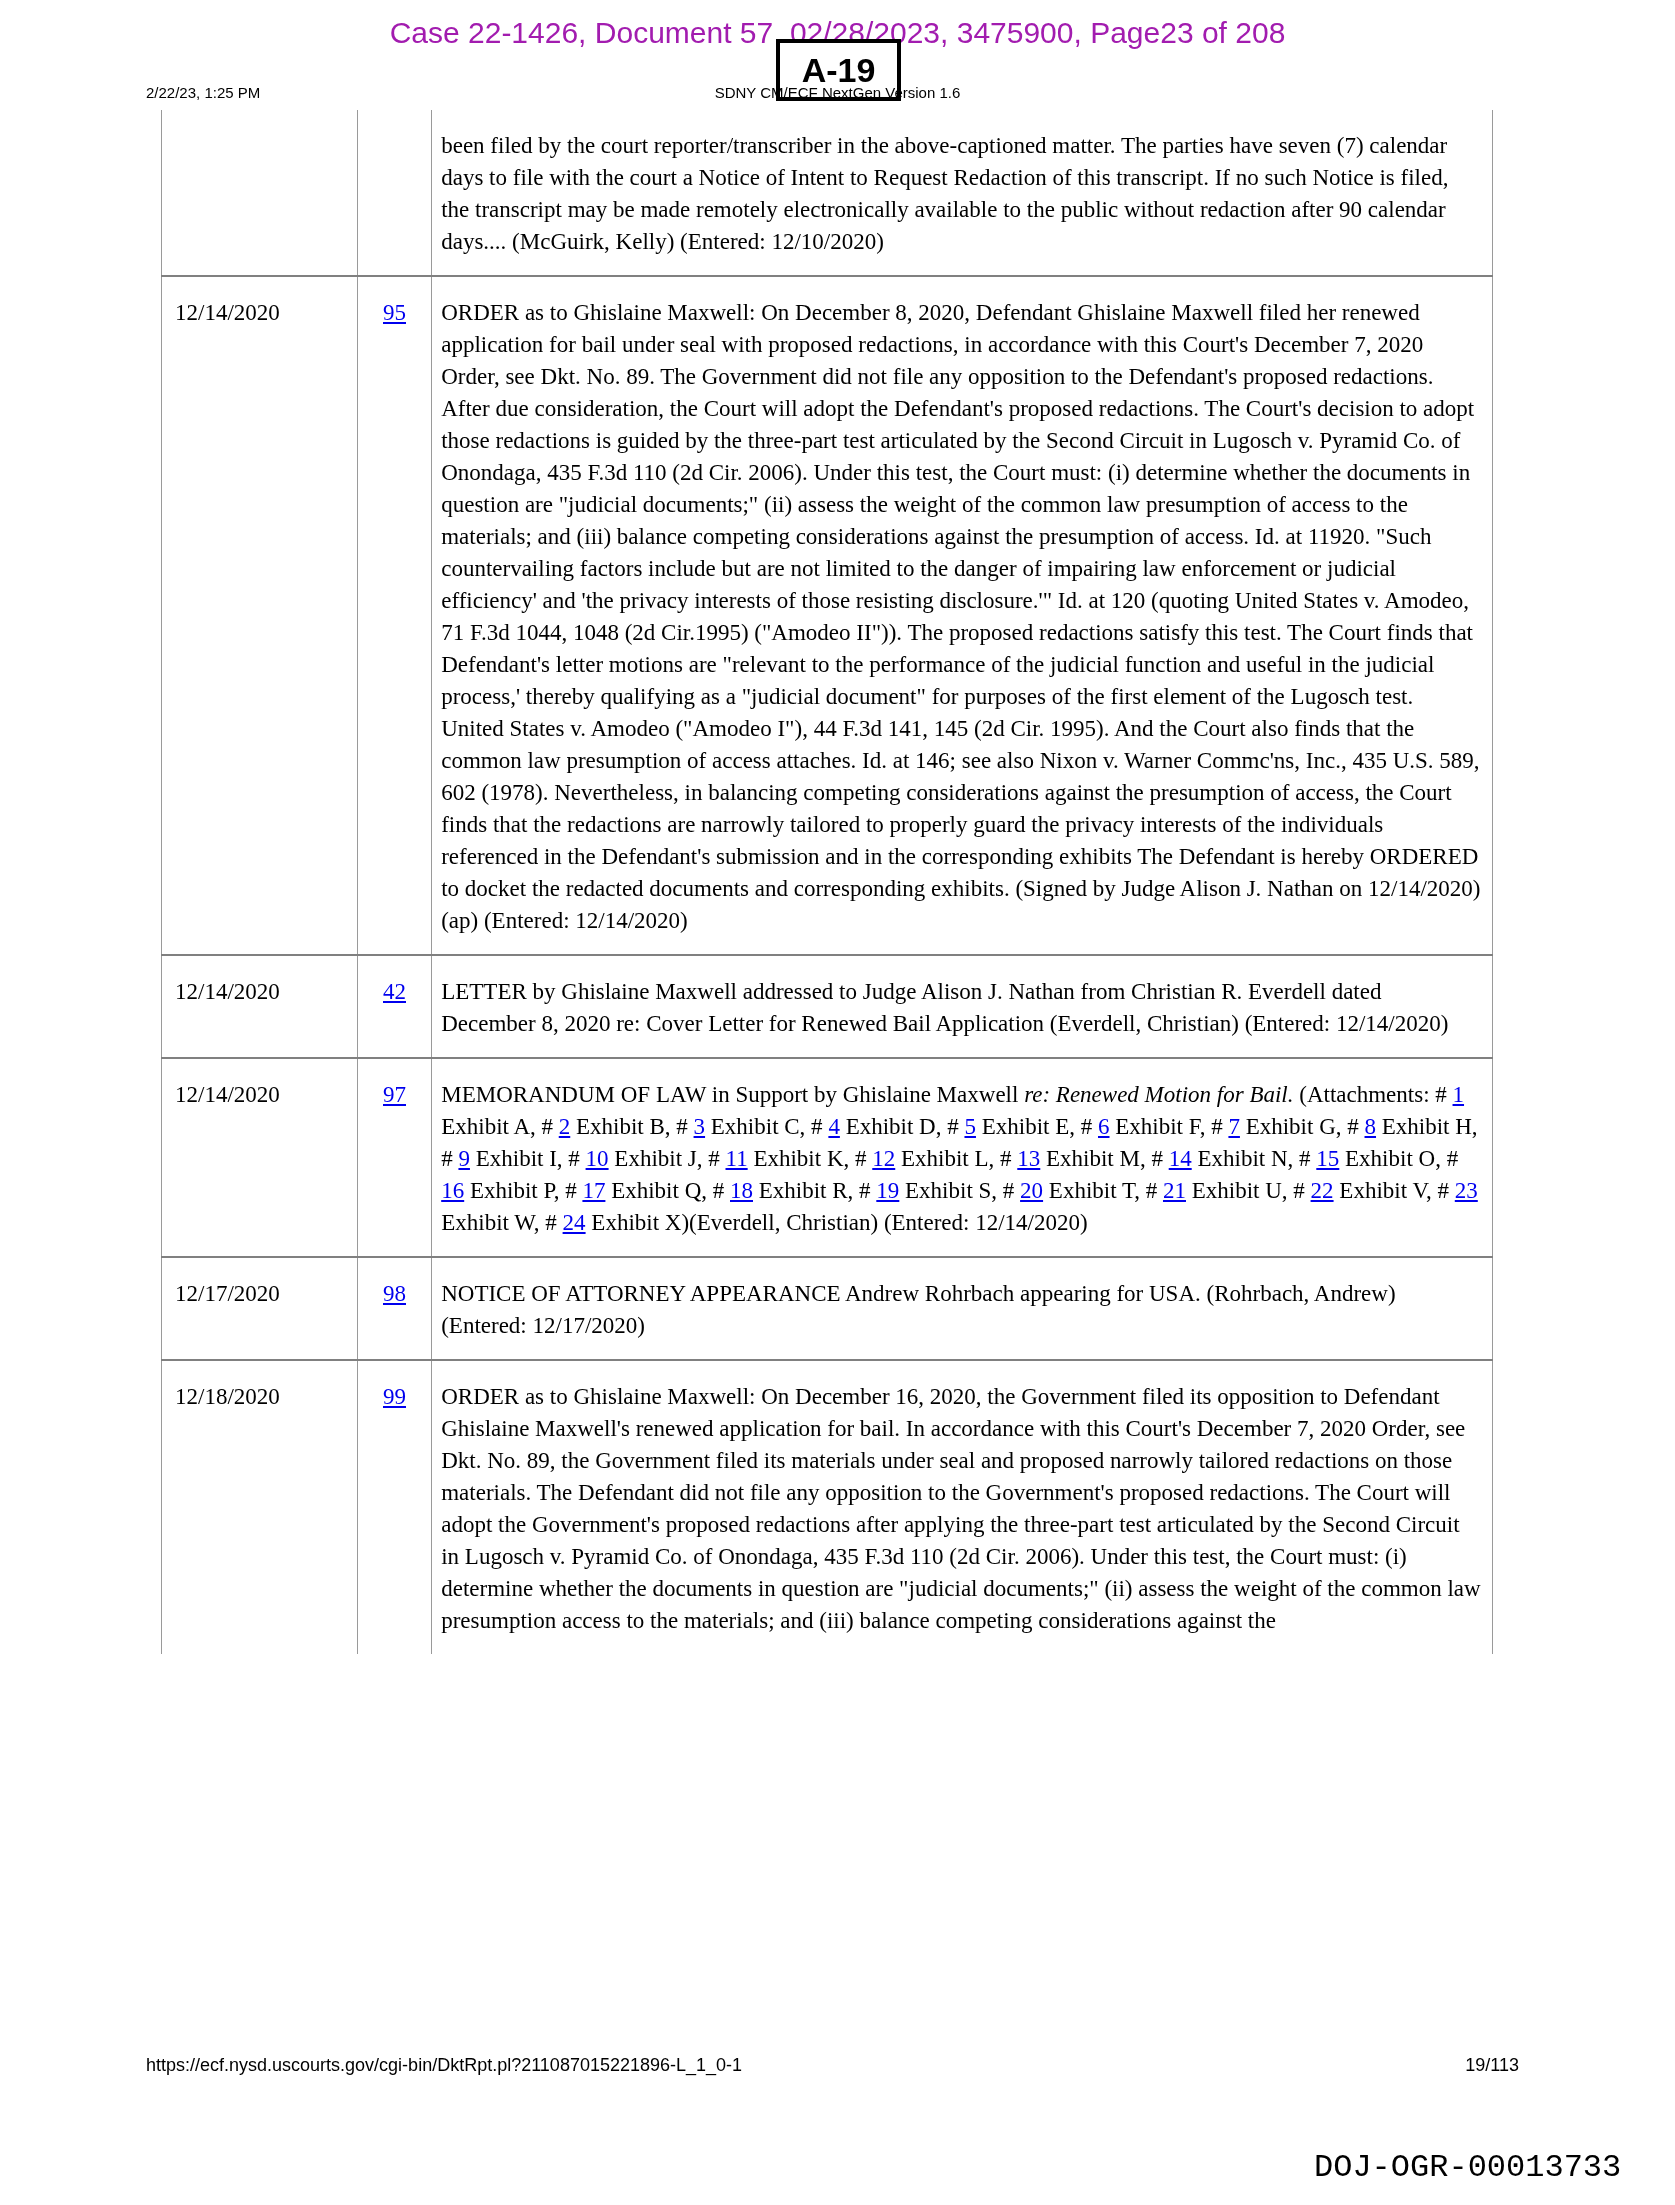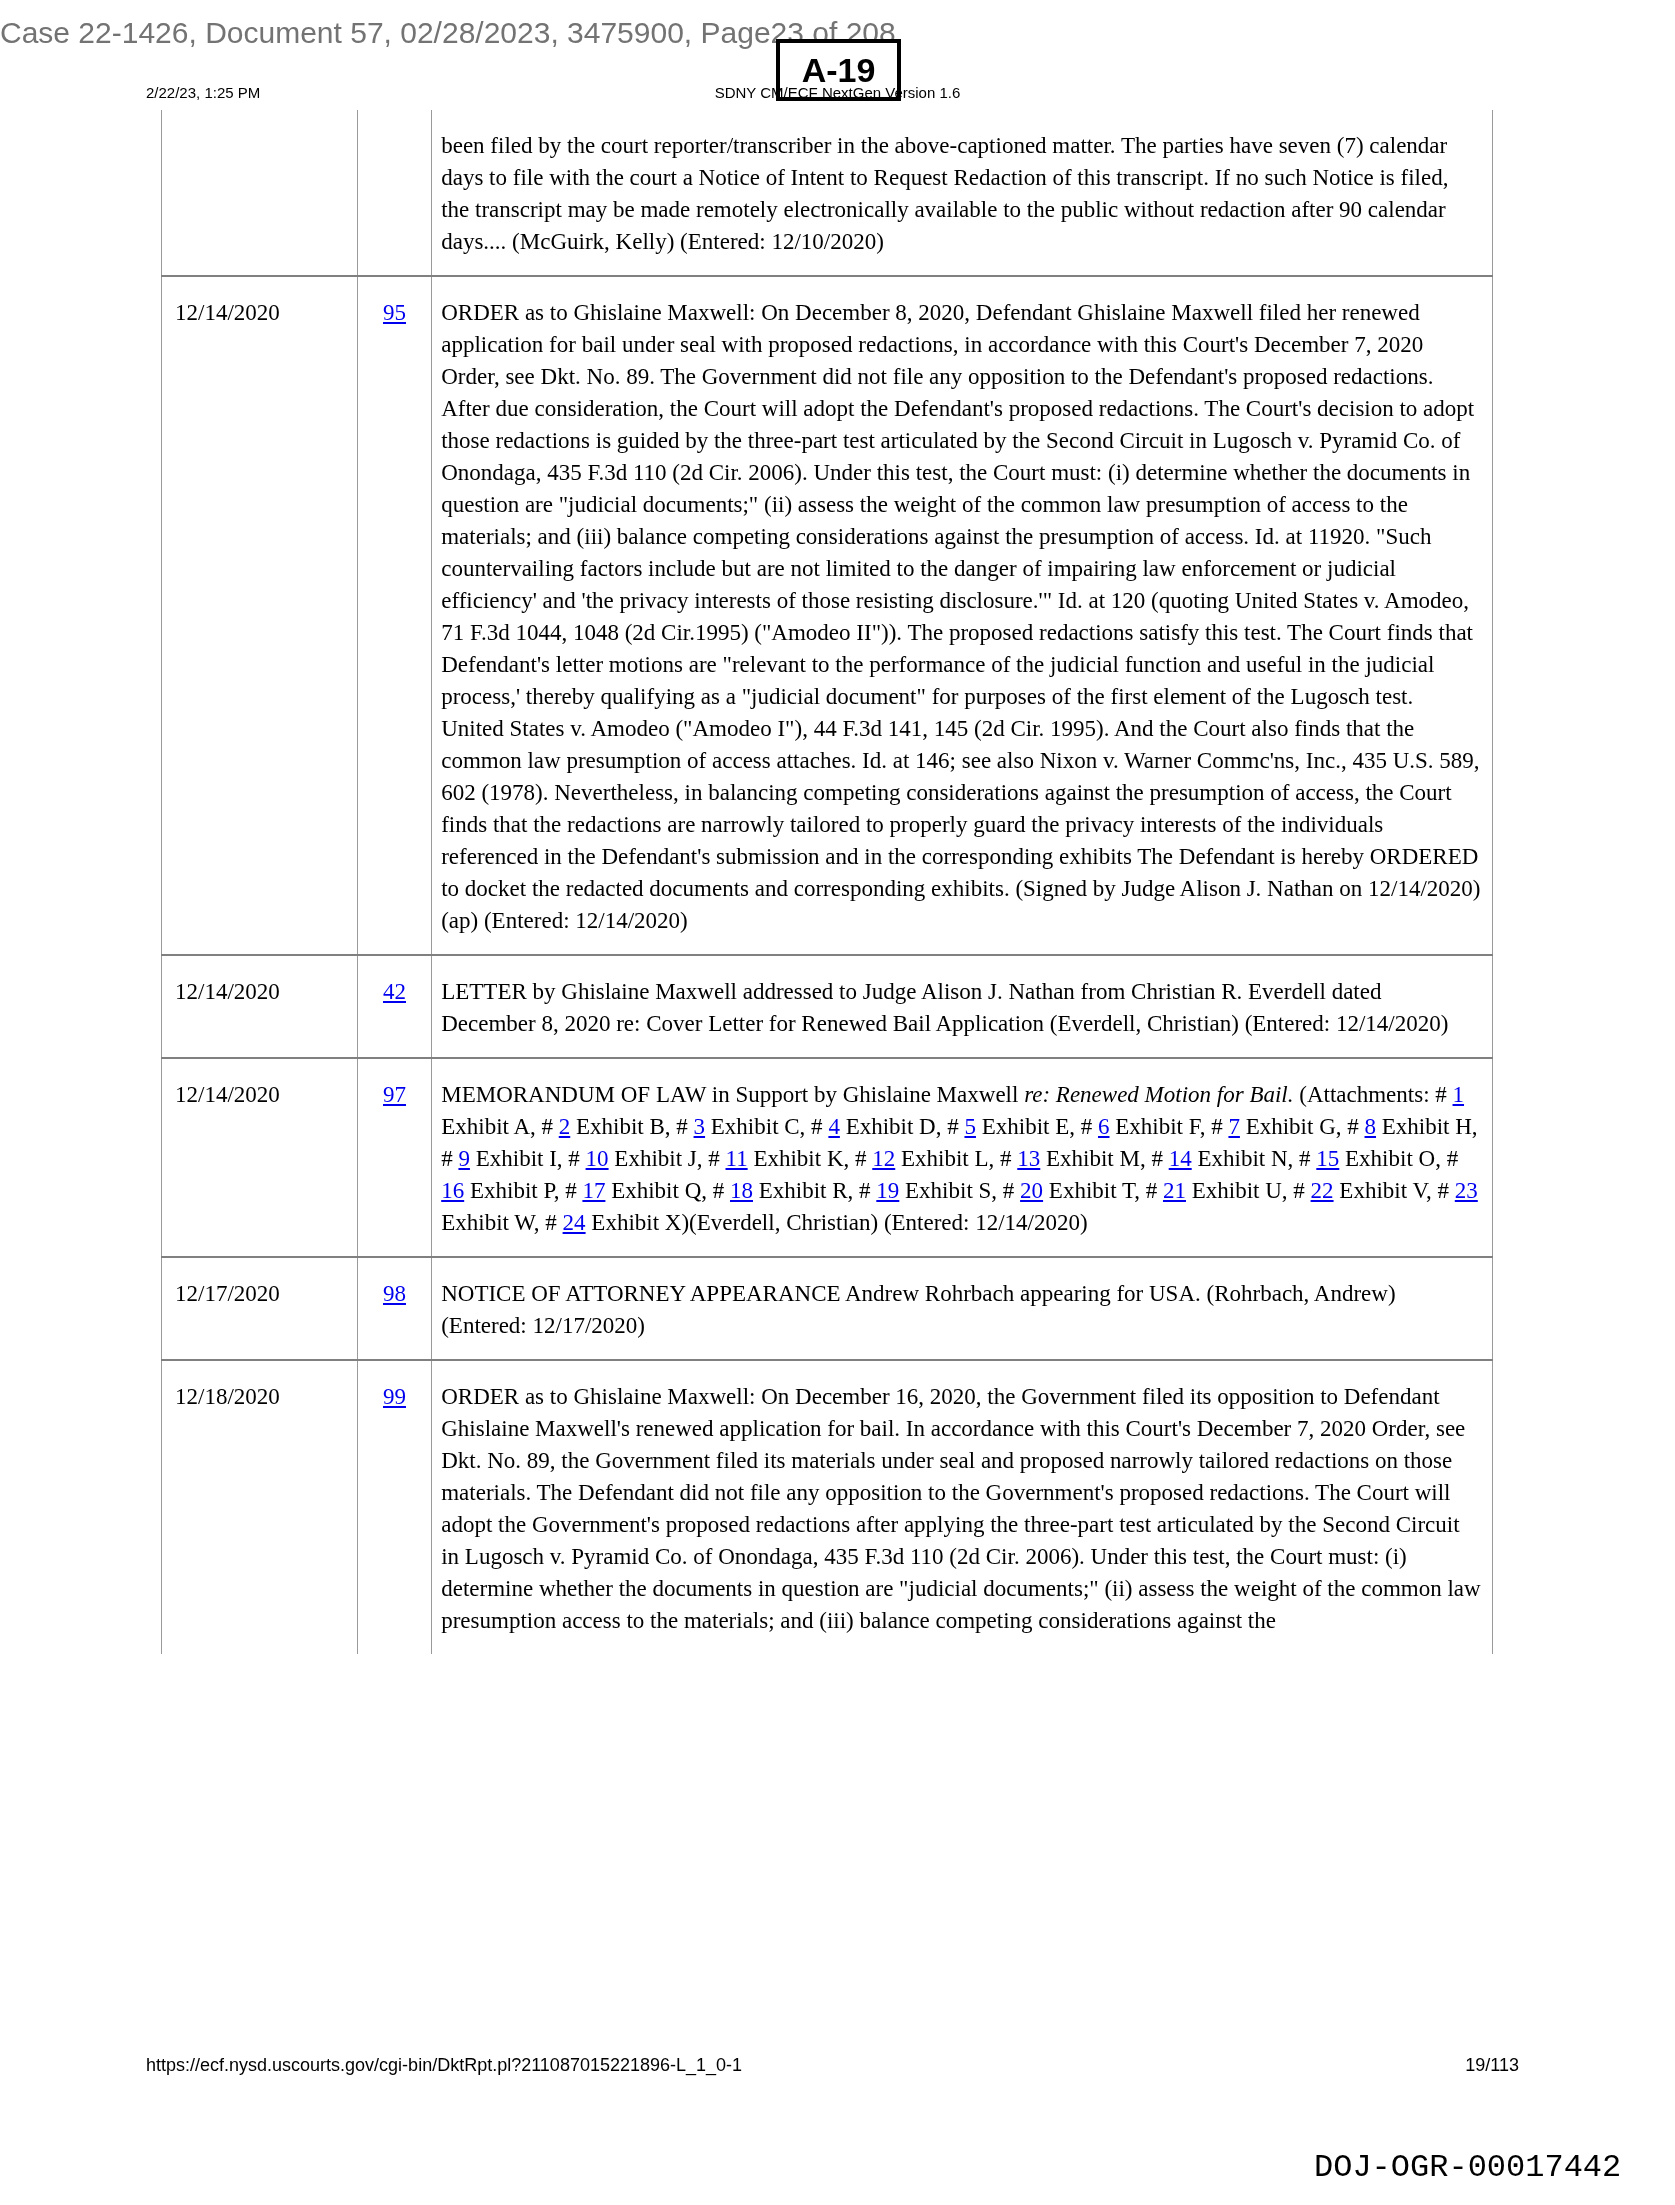--- a/index.html
+++ b/index.html
@@ -11,24 +11,25 @@
     font-family: "Liberation Serif", serif;
     color: #000000;
   }
 
   
   .stamp-header {
     position: absolute;
     top: 16px;
     left: 0;
     width: 100%;
+    text-align: center;
     font-family: "Liberation Sans", sans-serif;
     font-size: 30px;
     letter-spacing: 0px;
-    color: #737373;
+    color: #a21caf;
     white-space: nowrap;
   }
   .exhibit-box {
     position: absolute;
     top: 39px;
     left: 776px;
     width: 117px;
     height: 54px;
     border: 4.6px solid #000000;
     background: #ffffff;
@@ -157,14 +158,14 @@
         </tr>
       </tbody>
   </table>
 </div>
 
 <div class="footer-row">
   <span class="footer-url">https://ecf.nysd.uscourts.gov/cgi-bin/DktRpt.pl?211087015221896-L_1_0-1</span>
   <span class="footer-page">19/113</span>
 </div>
 
-<div class="bates">DOJ-OGR-00017442</div>
+<div class="bates">DOJ-OGR-00013733</div>
 
 
 </body></html>

